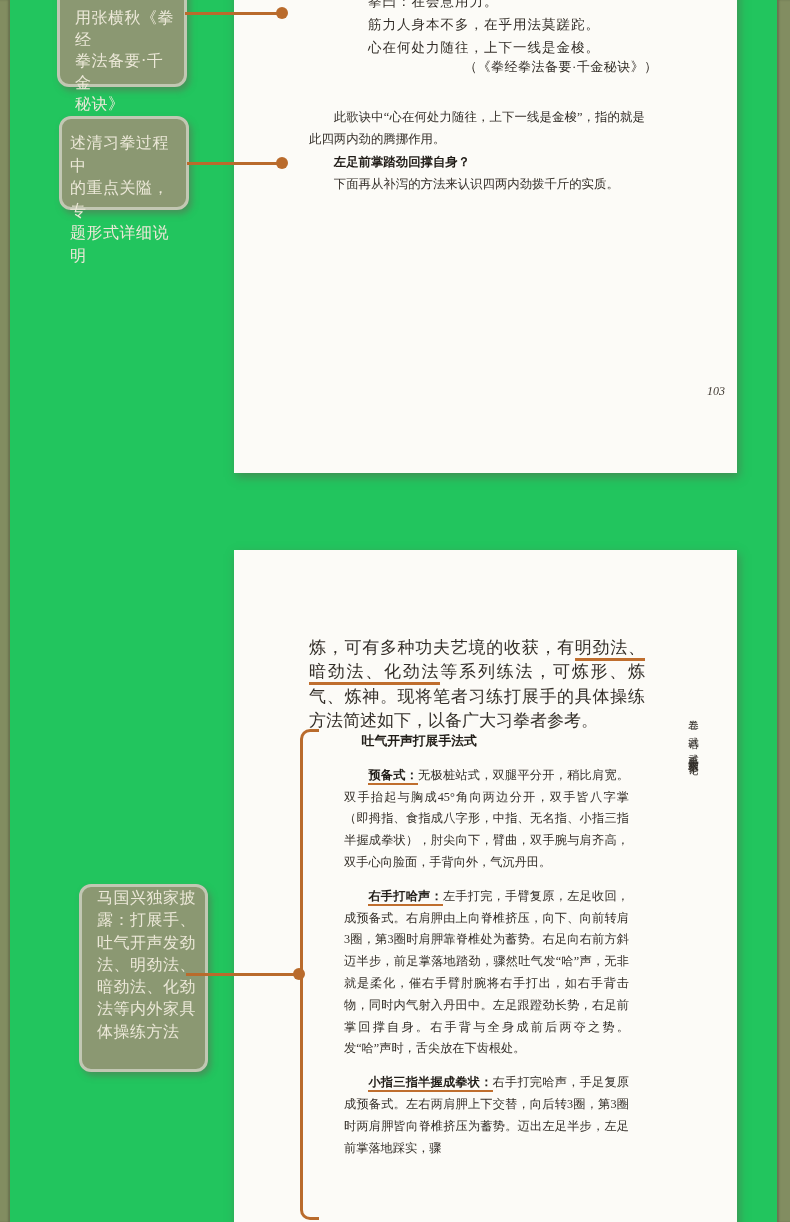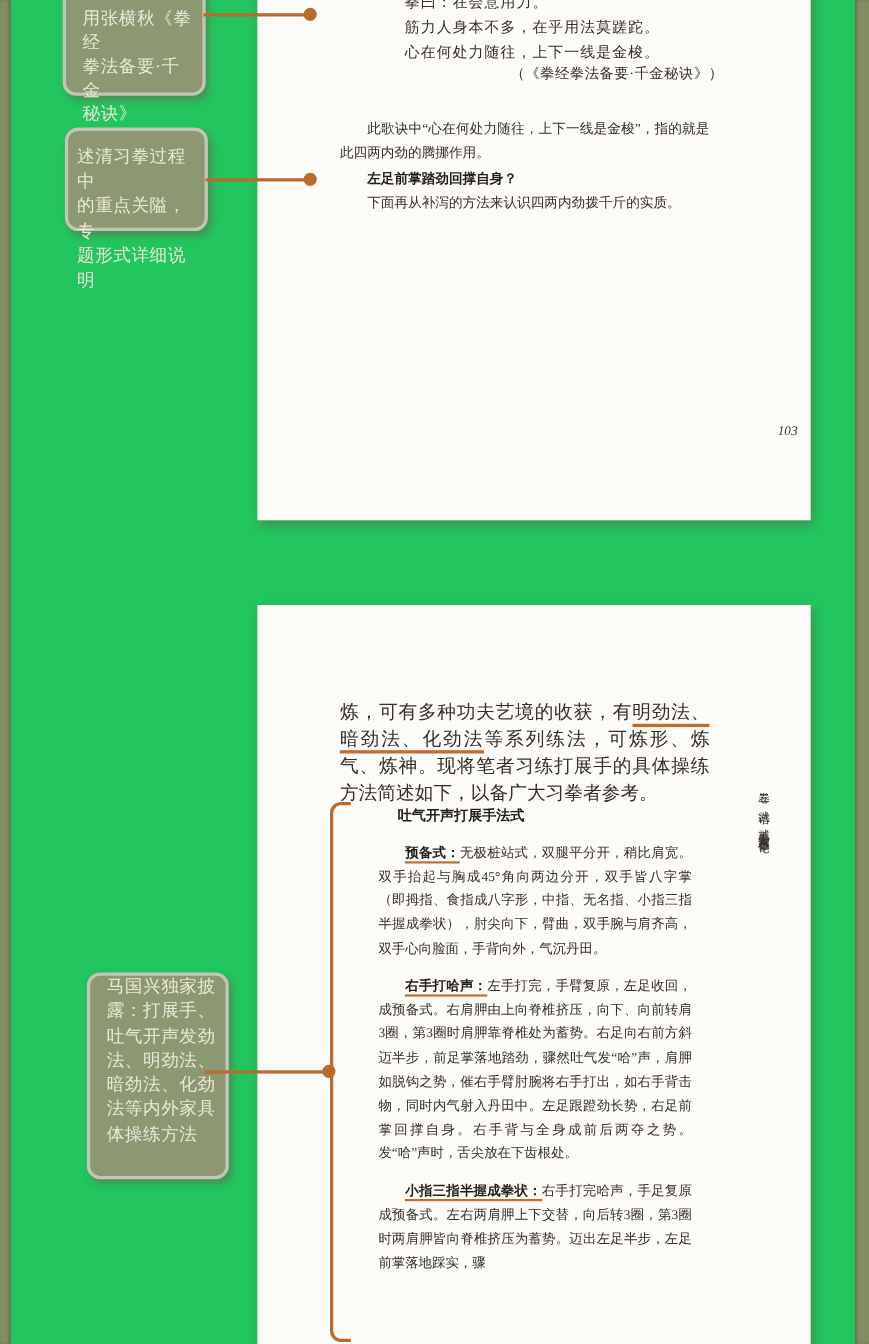--- a/index.html
+++ b/index.html
@@ -76,21 +76,21 @@
   </div>
 
   <div class="book-page" id="page2">
     <div class="vmargin" id="p2-margin">卷二　武谱　武禹襄太极拳论</div>
     <div class="intro-col ptext">
       <span>炼，可有多种功夫艺境的收获，有</span><span class="u-orange">明劲法、暗劲法、化劲法</span><span>等系列练法，可炼形、炼气、炼神。现将笔者习练打展手的具体操练方法简述如下，以备广大习拳者参考。</span>
     </div>
     <div class="section-col ptext">
       <h4>吐气开声打展手法式</h4>
       <p><span class="lead">预备式：</span><span>无极桩站式，双腿平分开，稍比肩宽。双手抬起与胸成45°角向两边分开，双手皆八字掌（即拇指、食指成八字形，中指、无名指、小指三指半握成拳状），肘尖向下，臂曲，双手腕与肩齐高，双手心向脸面，手背向外，气沉丹田。</span></p>
-      <p><span class="lead">右手打哈声：</span><span>左手打完，手臂复原，左足收回，成预备式。右肩胛由上向脊椎挤压，向下、向前转肩3圈，第3圈时肩胛靠脊椎处为蓄势。右足向右前方斜迈半步，前足掌落地踏劲，骤然吐气发“哈”声，肩胛如脱钩之势，催右手臂肘腕将右手打出，如右手背击物，同时内气射入丹田中。左足跟蹬劲长势，右足前掌回撑自身。右手背与全身成前后两夺之势。发“哈”声时，舌尖放在下齿根处。</span></p>
+      <p><span class="lead">右手打哈声：</span><span>左手打完，手臂复原，左足收回，成预备式。右肩胛由上向脊椎挤压，向下、向前转肩3圈，第3圈时肩胛靠脊椎处为蓄势。右足向右前方斜迈半步，前足掌落地踏劲，骤然吐气发“哈”声，无非就是柔化，催右手臂肘腕将右手打出，如右手背击物，同时内气射入丹田中。左足跟蹬劲长势，右足前掌回撑自身。右手背与全身成前后两夺之势。发“哈”声时，舌尖放在下齿根处。</span></p>
       <p><span class="lead">小指三指半握成拳状：</span><span>右手打完哈声，手足复原成预备式。左右两肩胛上下交替，向后转3圈，第3圈时两肩胛皆向脊椎挤压为蓄势。迈出左足半步，左足前掌落地踩实，骤</span></p>
     </div>
   </div>
 
   <div class="bracket"></div>
 
   <div class="annotation" id="box1">用张横秋《拳经
 拳法备要·千金
 秘诀》</div>
   <div class="annotation" id="box2">述清习拳过程中

